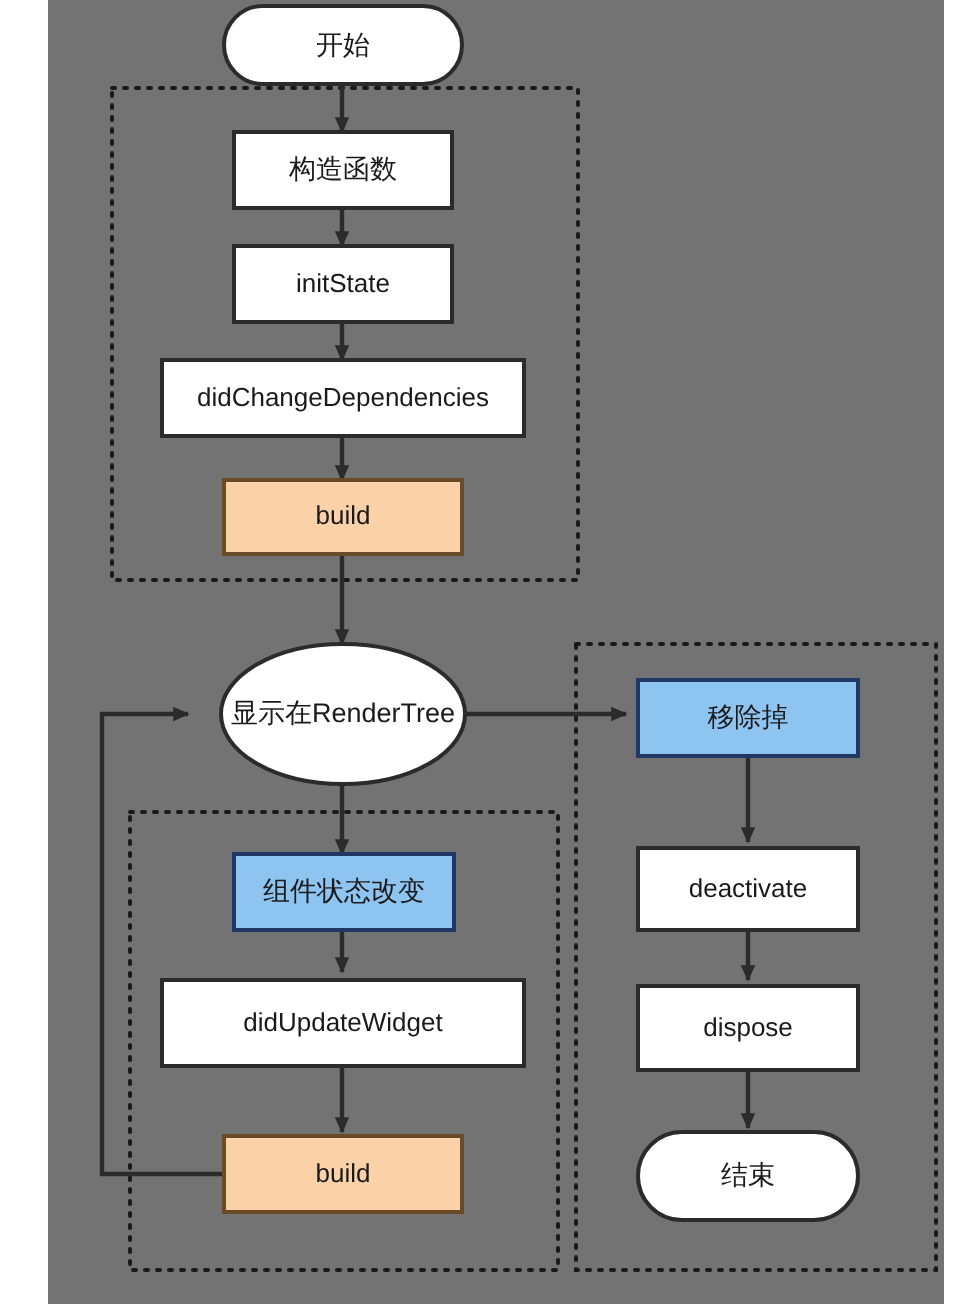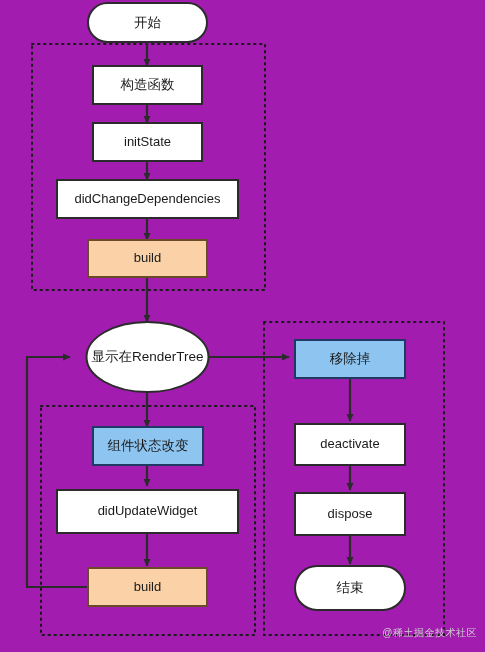--- a/index.html
+++ b/index.html
@@ -5,24 +5,25 @@
   html, body {
     margin: 0;
     padding: 0;
     background: #ffffff;
   }
   body {
     font-family: "Liberation Sans", "DejaVu Sans", sans-serif;
   }
   #canvas {
     position: relative;
-    width: 485px;
+    width: 448px;
     height: 652px;
-    background: #a21caf;
+    background: #737373;
     overflow: hidden;
+    margin-left: 24px;
   }
   #flow-svg {
     position: absolute;
     left: 0;
     top: 0;
     width: 485px;
     height: 652px;
   }
   .node-label {
     font-size: 13px;
@@ -172,15 +173,14 @@
       <text class="node-label" x="350" y="514.5">dispose</text>
     </g>
 
     <g>
       <rect class="terminator" x="295" y="566" width="110" height="44" rx="22" ry="22"></rect>
       <text class="node-label node-label-cjk" x="350" y="588.5">结束</text>
     </g>
 
   </svg>
 
-  <div class="watermark">@稀土掘金技术社区</div>
 
 </div>
 
 </body></html>

